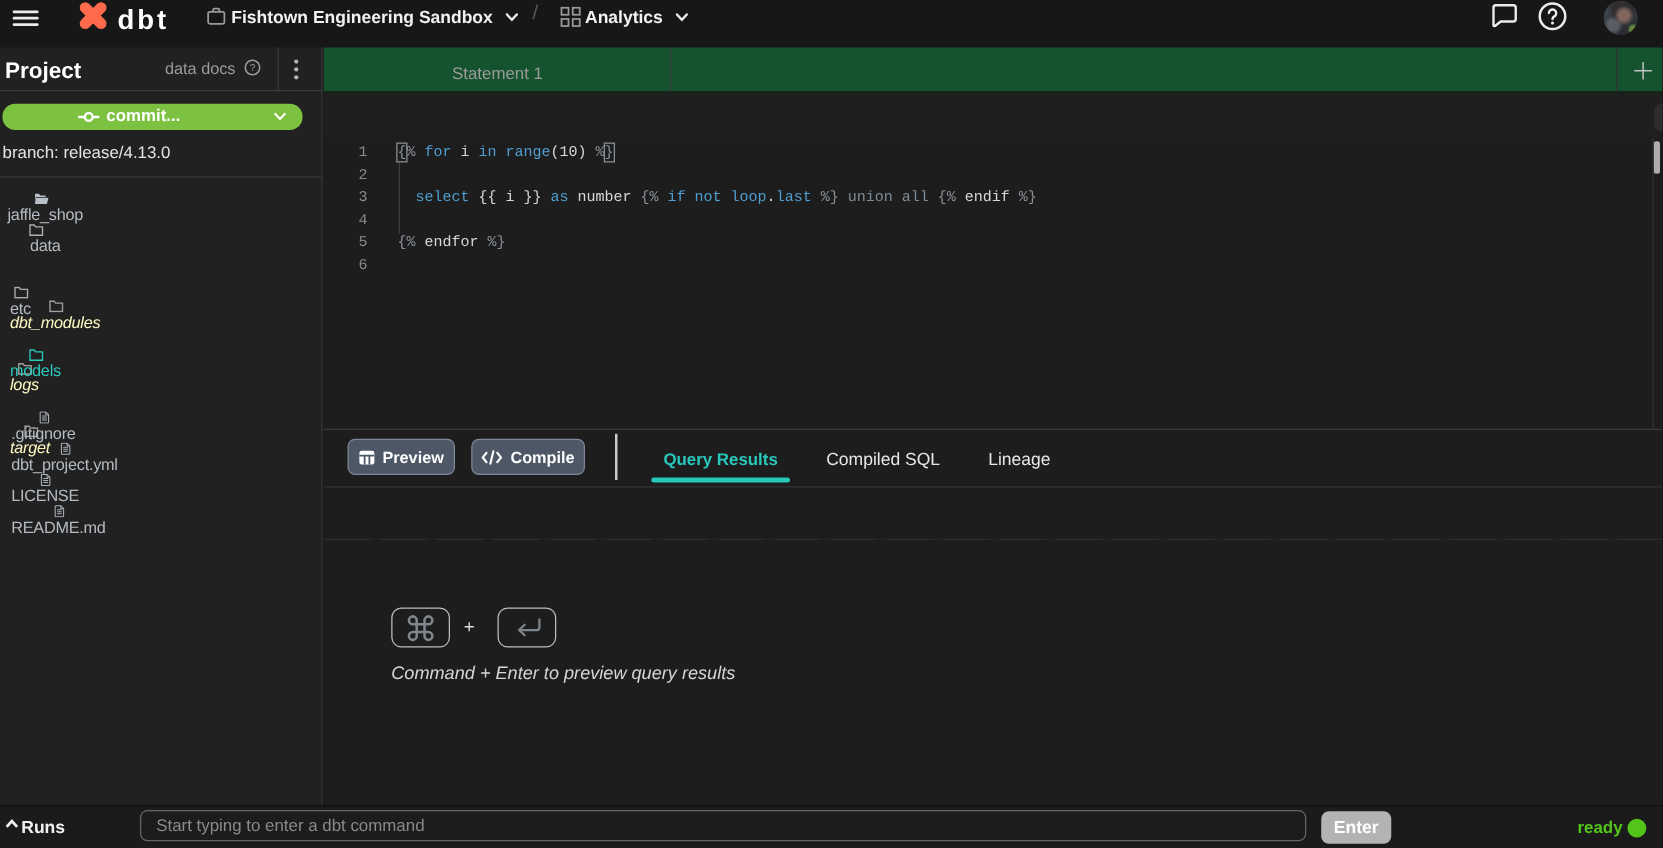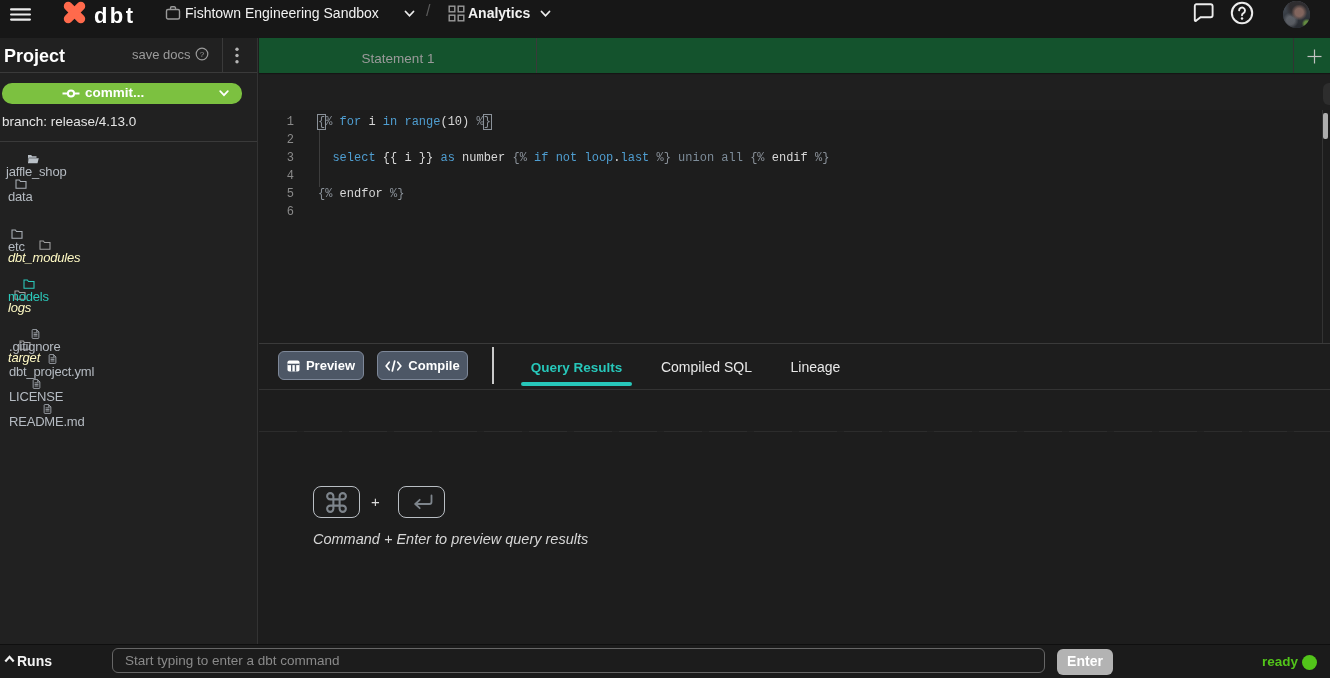--- a/index.html
+++ b/index.html
@@ -68,21 +68,21 @@
       </g>
     </svg>
     <div class="abs" style="left:94px;top:3px;color:#fff;font-weight:bold;font-size:22px;letter-spacing:2.4px">dbt</div>
 
     <svg class="abs" style="left:165px;top:5px" width="16" height="16" viewBox="0 0 16 16">
       <g fill="none" stroke="#9a9a9a" stroke-width="1.4">
         <rect x="1.5" y="4.5" width="13" height="9.5" rx="1.5"></rect>
         <path d="M5.5 4.5 V3 a1.2 1.2 0 0 1 1.2-1.2 h2.6 A1.2 1.2 0 0 1 10.5 3 v1.5"></path>
       </g>
     </svg>
-    <div class="abs" style="left:185px;top:5px;color:#f2f2f2;font-weight:normal;font-size:14px">Fishtown Engineering Sandbox</div>
+    <div class="abs" style="left:185px;top:5px;color:#f2f2f2;font-weight:bold;font-size:14px">Fishtown Engineering Sandbox</div>
     <svg class="abs" style="left:404px;top:10px" width="11" height="8" viewBox="0 0 11 8">
       <path d="M1.5 1.5 L5.5 5.8 L9.5 1.5" fill="none" stroke="#ececec" stroke-width="1.8" stroke-linecap="round"></path>
     </svg>
     <div class="abs" style="left:426px;top:2px;color:#5a5a5a;font-size:16px">/</div>
 
     <svg class="abs" style="left:448px;top:5px" width="17" height="17" viewBox="0 0 17 17">
       <g fill="none" stroke="#9a9a9a" stroke-width="1.4">
         <rect x="1.2" y="1.2" width="5.6" height="5.6"></rect>
         <rect x="10.2" y="1.2" width="5.6" height="5.6"></rect>
         <rect x="1.2" y="10.2" width="5.6" height="5.6"></rect>
@@ -110,21 +110,21 @@
         radial-gradient(circle at 55% 18%, rgba(45,42,44,0.9) 0 8px, rgba(45,42,44,0) 13px),
         radial-gradient(circle at 88% 84%, rgba(130,190,70,0.65) 0 2.5px, rgba(130,190,70,0) 5px),
         radial-gradient(circle at 28% 72%, rgba(170,172,178,0.35) 0 4px, rgba(170,172,178,0) 8px),
         linear-gradient(165deg, #4e555e 0%, #33383f 50%, #24272c 100%)"></div>
     </div>
   </div>
 
   <div class="abs" id="sidebar">
     <div class="abs" id="projrow">
       <div class="abs" style="left:4px;top:8px;color:#fff;font-weight:bold;font-size:18px">Project</div>
-      <div class="abs" style="left:132px;top:9px;color:#9b9b9b;font-size:13px">save docs</div>
+      <div class="abs" style="left:132px;top:9px;color:#9b9b9b;font-size:13px">data docs</div>
       <svg class="abs" style="left:195px;top:9px" width="14" height="14" viewBox="0 0 14 14">
         <circle cx="7" cy="7" r="5.8" fill="none" stroke="#9b9b9b" stroke-width="1.2"></circle>
         <text x="7" y="9.8" font-size="8" fill="#9b9b9b" text-anchor="middle" font-family="Liberation Sans">?</text>
       </svg>
       <div class="vdiv" style="left:222px;top:0;height:35px"></div>
       <svg class="abs" style="left:234px;top:9px" width="6" height="17" viewBox="0 0 6 17">
         <g fill="#b5b5b5">
             <circle cx="3" cy="2.2" r="1.7"></circle>
             <circle cx="3" cy="8.5" r="1.7"></circle>
             <circle cx="3" cy="14.8" r="1.7"></circle>
@@ -151,21 +151,21 @@
       <svg style="margin-left:1px" width="17" height="14" viewBox="0 0 17 14">
         <path d="M0.8 1.5 h4.4 l1.5 1.8 h6 v1.8 h-11 l-1 6 z" fill="#b9c0c7"></path>
         <path d="M1.9 5.8 h14 l-1.8 7 h-13.4 z" fill="#b9c0c7"></path>
       </svg>
       <span style="margin-left:6px">jaffle_shop</span>
     </div>
     <div class="treerow" style="top:140.5px">
         <svg style="margin-left:9px" width="14" height="12" viewBox="0 0 14 12">
           <path d="M1 1.2 h4 l1.4 1.8 h6.6 v8 h-12 z" fill="none" stroke="#a9afb6" stroke-width="1.3"></path>
         </svg>
-        <span style="margin-left:8px">data</span>
+        <span style="margin-left:24px">data</span>
       </div>
     <div class="treerow it" style="top:165.5px">
         <svg style="margin-left:9px" width="14" height="12" viewBox="0 0 14 12">
           <path d="M1 1.2 h4 l1.4 1.8 h6.6 v8 h-12 z" fill="none" stroke="#9f9f9f" stroke-width="1.3"></path>
         </svg>
         <span style="margin-left:8px">dbt_modules</span>
       </div>
     <div class="treerow" style="top:190.5px">
         <svg style="margin-left:9px" width="14" height="12" viewBox="0 0 14 12">
           <path d="M1 1.2 h4 l1.4 1.8 h6.6 v8 h-12 z" fill="none" stroke="#a9afb6" stroke-width="1.3"></path>

